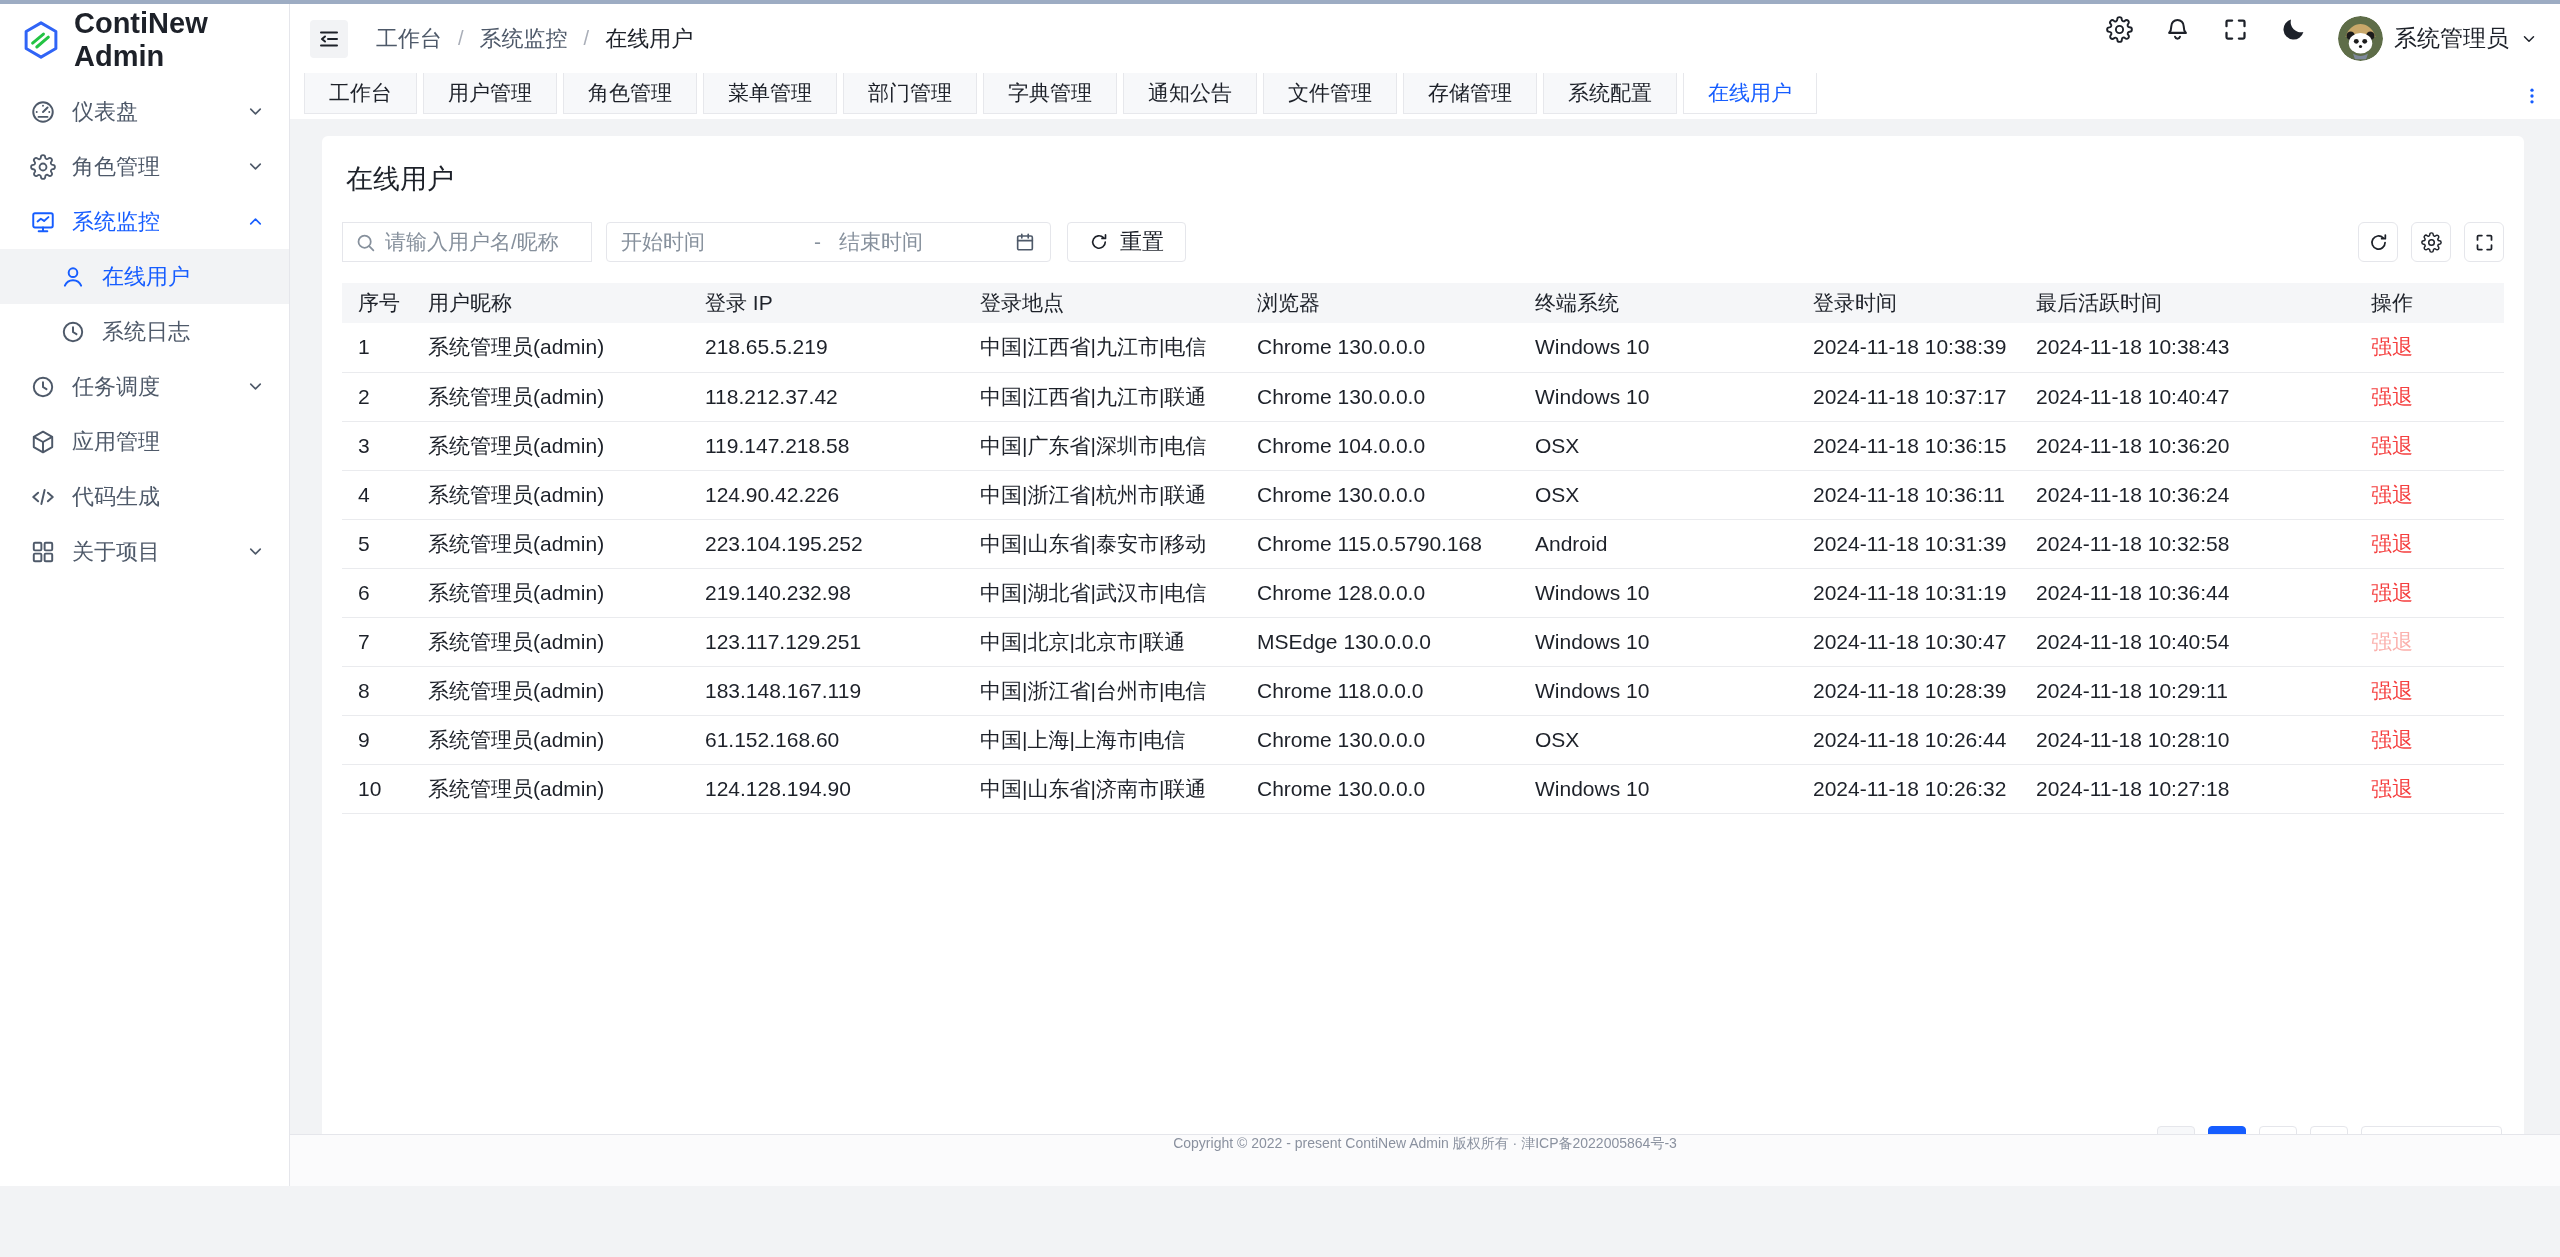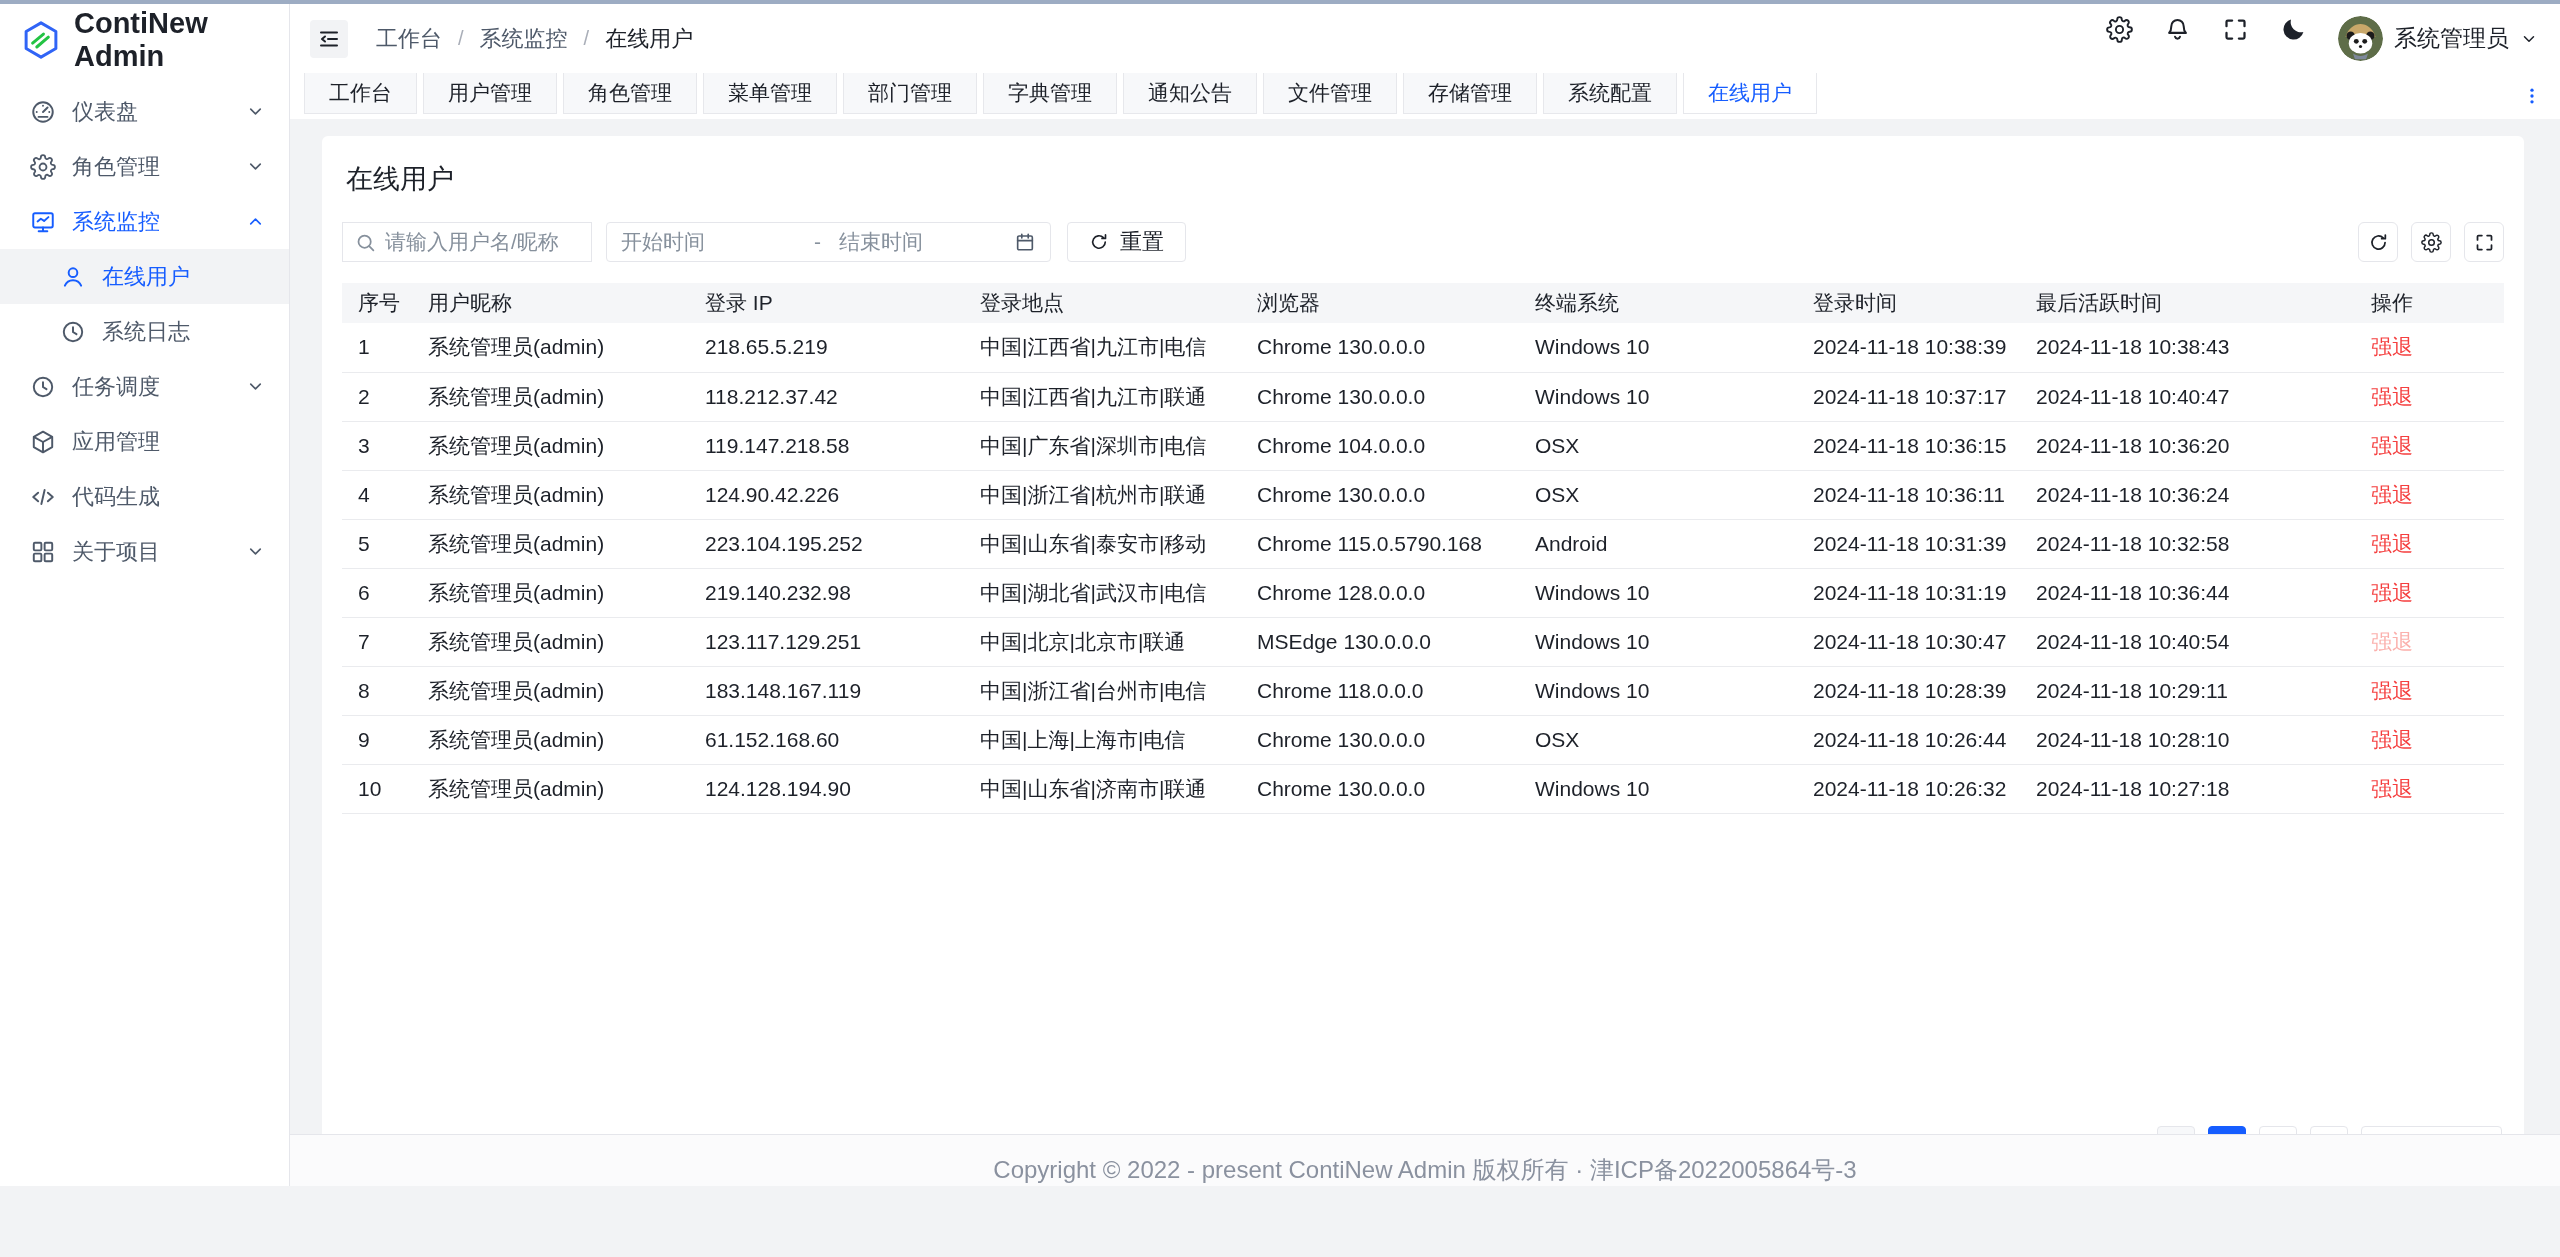--- a/index.html
+++ b/index.html
@@ -78,21 +78,21 @@
 
   .pagination { display: flex; justify-content: flex-end; align-items: center; gap: 13px; margin: 0 2px 22px 0; font-size: 22px; color: #1D2129; }
   .pg-total { margin-right: 20px; }
   .pg-btn { min-width: 38px; height: 38px; border: 1px solid #E5E6EB; border-radius: 4px; background: #fff; display: flex; align-items: center; justify-content: center; cursor: pointer; color: #1D2129; font-size: 21px; }
   .pg-btn svg { width: 17px; height: 17px; }
   .pg-btn.disabled { color: #C9CDD4; cursor: not-allowed; background:#F7F8FA; }
   .pg-btn.active { background: #165DFF; border-color: #165DFF; color: #fff; cursor: default; }
   .size-select { height: 38px; border: 1px solid #E5E6EB; border-radius: 4px; background: #fff; padding: 0 15px; display: flex; align-items: center; gap: 16px; cursor: pointer; font-size: 21px; }
   .size-select svg { width: 16px; height: 16px; color: #4E5969; }
 
-  .footer { height: 52px; border-top: 1px solid #E5E6EB; background: #FBFBFC; display: flex; align-items: flex-end; justify-content: center; color: #8A919F; font-size: 24px; }
+  .footer { height: 52px; border-top: 1px solid #E5E6EB; background: #FBFBFC; display: flex; align-items: flex-start; justify-content: center; color: #8A919F; font-size: 14px; }
 </style>
 </head>
 <body>
 
 <svg width="0" height="0" style="position:absolute">
   <defs>
     <g id="i-chev-down">
         <path d="M6 9l6 6 6-6" fill="none" stroke="currentColor" stroke-width="2" stroke-linecap="round" stroke-linejoin="round"></path>
       </g>
     <g id="i-chev-up">

